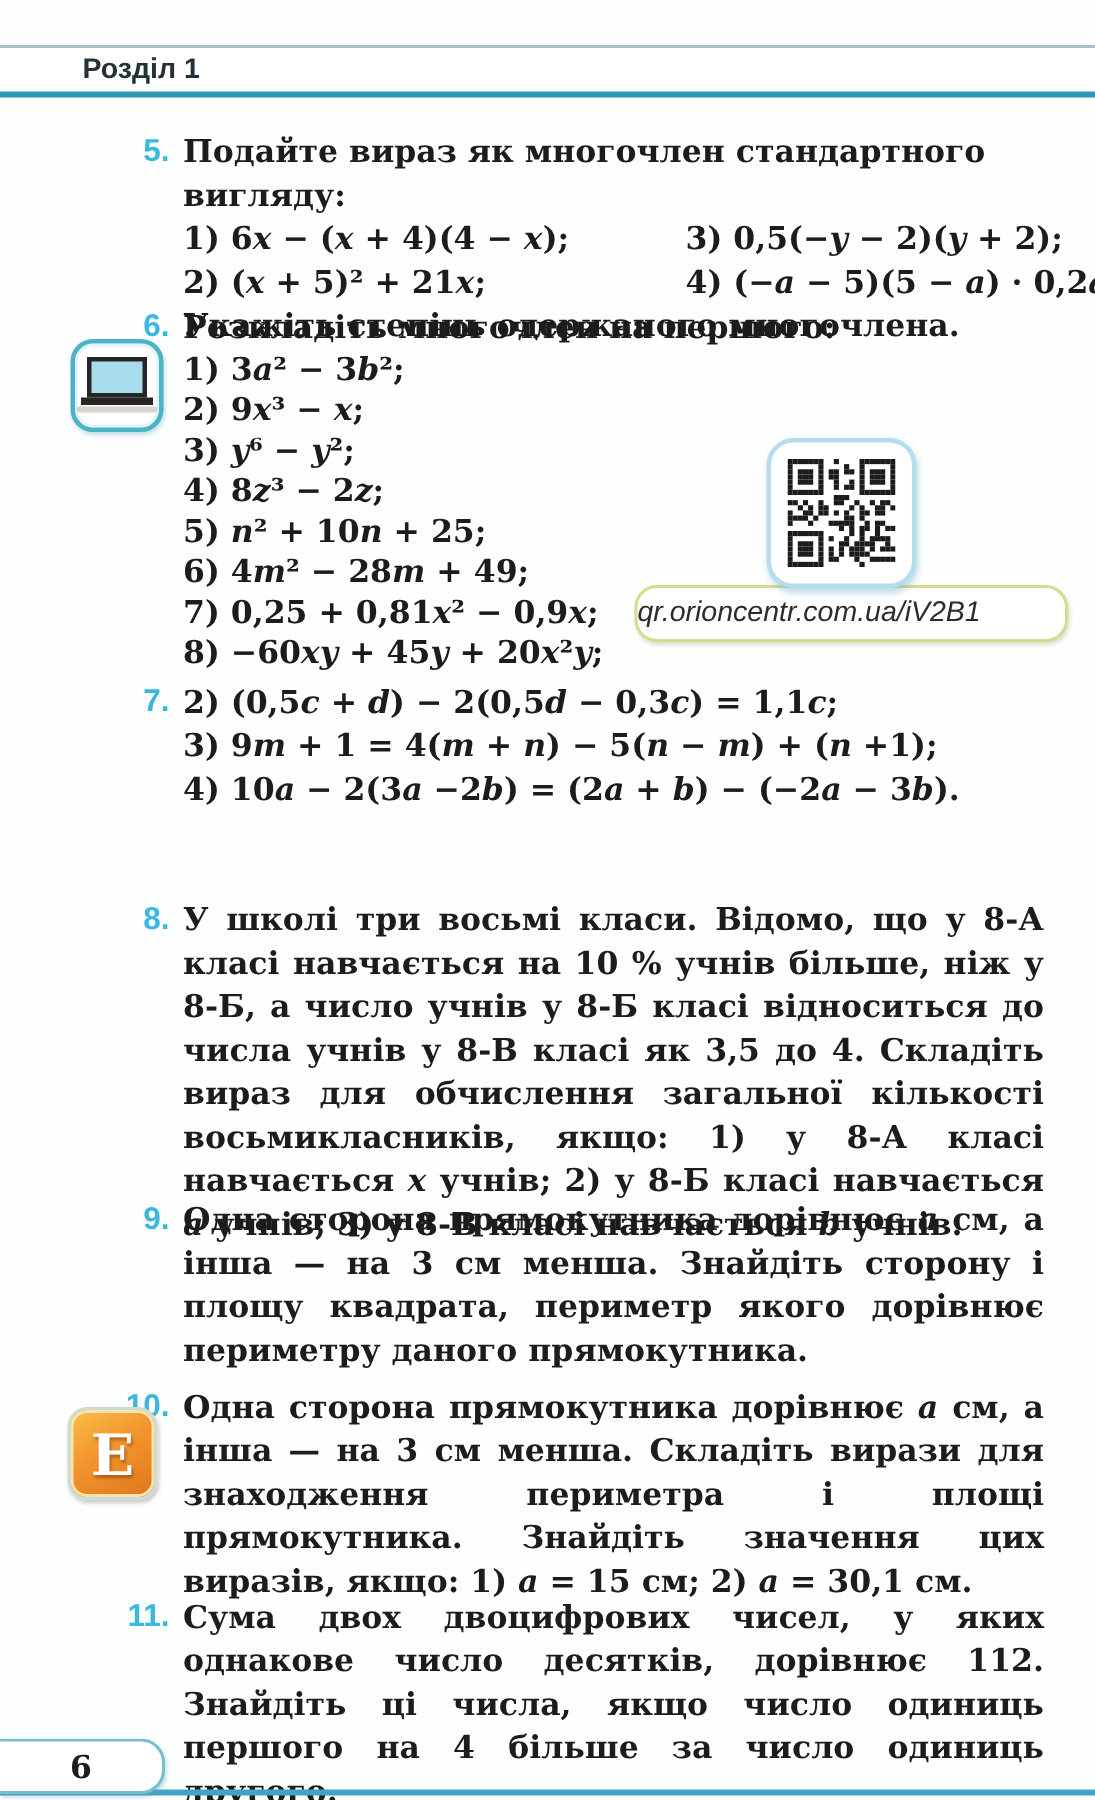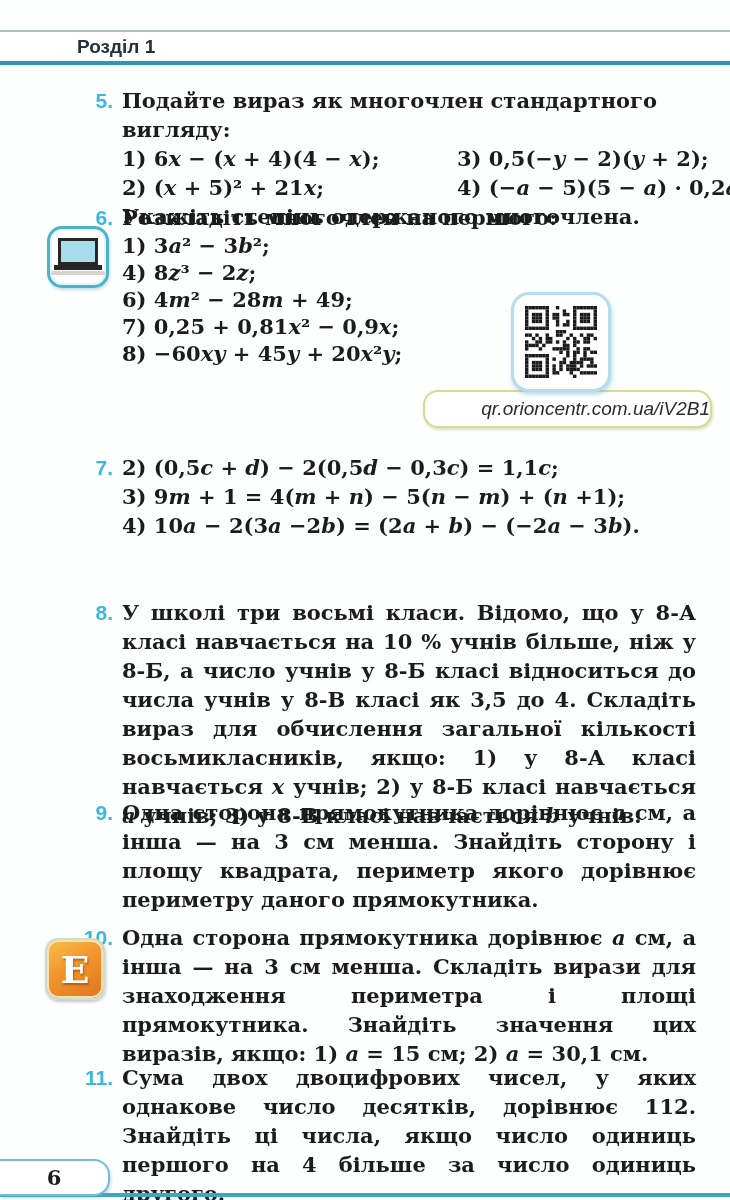--- a/index.html
+++ b/index.html
@@ -6,21 +6,21 @@
   html,body { background:#e8e8e8; }
   .page {
     position:relative; width:730px; height:1200px;
     background:#fdfefe; overflow:hidden;
     font-family:"DejaVu Serif", serif; color:#1c1c1c;
   }
   
   .hdr {
     position:absolute; top:30px; left:0; width:730px; height:35px;
     border-top:2px solid #aabfc8; border-bottom:4px solid #2f95b5;
-    display:flex; align-items:center; padding-left:77px;
+    display:flex; align-items:center; padding-left:55px;
     font-family:"Liberation Sans", sans-serif;
     font-weight:bold; font-size:19px; color:#22313a;
     background:#fff;
   }
   
   .prob { position:absolute; left:55px; right:34px; display:flex; }
   .num {
     width:58px; min-width:58px; text-align:right; margin-right:9px;
     font-family:"Liberation Sans", sans-serif; font-weight:bold;
     font-size:21px; color:#3cb7de; line-height:29px;
@@ -63,21 +63,21 @@
     position:absolute; left:511px; top:292px; width:100px; height:100px;
     background:#fff; border:3px solid #b5dded; border-radius:18px;
     box-shadow:1px 3px 4px rgba(110,175,200,.45);
     display:flex; align-items:center; justify-content:center; z-index:2;
   }
   .qr-box svg { display:block; fill:#1b1b1b; }
   .qr-label {
     position:absolute; left:423px; top:390px; width:289px; height:38px;
     background:#fff; border:2px solid #d6db8e; border-radius:15px;
     box-shadow:1px 2px 3px rgba(150,165,90,.35);
-    display:flex; align-items:center; justify-content:flex-end;
+    display:flex; align-items:center; justify-content:flex-start;
     font-family:"Liberation Sans", sans-serif; font-style:italic;
     font-size:19px; color:#2c2c2c; z-index:1;
   }
 
   
   .bottom-line { position:absolute; left:0; top:1193px; width:730px; height:4px; background:#3fa6c2; }
   .page-box {
     position:absolute; left:0; top:1159px; width:110px; height:37px;
     background:#fff; border:2px solid #74bed2; border-left:none;
     border-radius:0 16px 16px 0;
@@ -113,21 +113,24 @@
     </div>
   </div>
 
   <div class="prob" style="top:203px">
     <div class="num">6.</div>
     <div class="pbody">
       <div style="line-height:29px">Розкладіть многочлен на першого:</div>
       <div class="cols">
         <div class="col" style="width:205px">
           <div class="item">1) 3<i>a</i>² − 3<i>b</i>²;</div>
+          <div class="item">2) 9<i>x</i>³ − <i>x</i>;</div>
+          <div class="item">3) <i>y</i>⁶ − <i>y</i>²;</div>
           <div class="item">4) 8<i>z</i>³ − 2<i>z</i>;</div>
+          <div class="item">5) <i>n</i>² + 10<i>n</i> + 25;</div>
           <div class="item">6) 4<i>m</i>² − 28<i>m</i> + 49;</div>
           <div class="item">7) 0,25 + 0,81<i>x</i>² − 0,9<i>x</i>;</div>
           <div class="item">8) −60<i>xy</i> + 45<i>y</i> + 20<i>x</i>²<i>y</i>;</div>
         </div>
       </div>
     </div>
   </div>
 
   <div class="prob" style="top:453px">
     <div class="num">7.</div>

